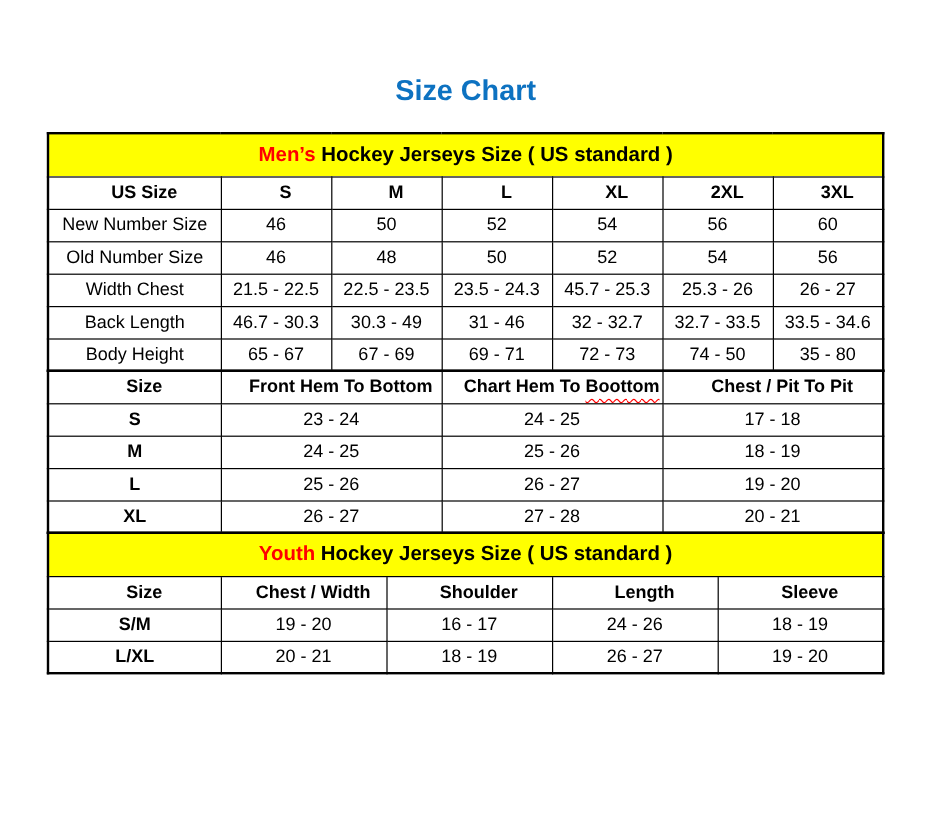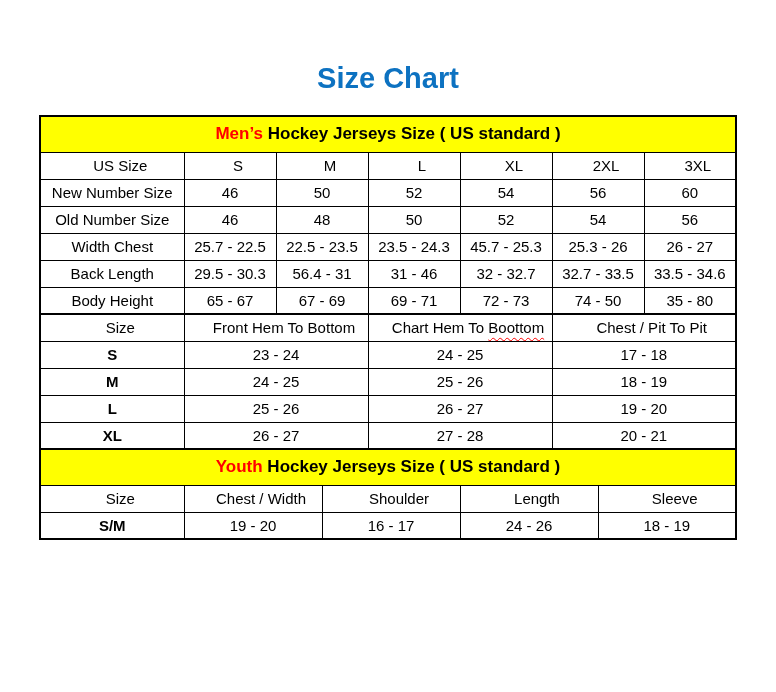--- a/index.html
+++ b/index.html
@@ -13,21 +13,21 @@
   html,body{margin:0;padding:0;}
   body{
     width:776px;height:692px;background:#ffffff;
     font-family:"Liberation Sans",sans-serif;
     color:var(--text_color);
     overflow:hidden;
   }
   .page-title{
     text-align:center;
     margin:62px 0 20px 0;
-    font-size:29px;
+    font-size:24px;
     font-weight:bold;
     color:var(--accent_blue);
     letter-spacing:0px;
   }
   .tables{
     width:704px;
     margin-left:39px;
   }
   table{
     border-collapse:collapse;
@@ -40,21 +40,21 @@
     border:1.5px solid var(--border_color);
     text-align:center;
     vertical-align:middle;
     font-size:15px;
     padding:1px 2px;
     height:27px;
     color:var(--text_color);
     overflow:hidden;
     white-space:nowrap;
   }
-  th{font-weight:normal;padding-left:18px;}
+  th{font-weight:bold;padding-left:18px;}
   td{font-weight:normal;}
   tr.band td{
     background:var(--band_bg);
     height:36px;
     font-size:17px;
     font-weight:bold;
   }
   .band-highlight{color:var(--accent_red);}
   td.row-label-bold{font-weight:bold;}
   .squiggle{
@@ -109,31 +109,31 @@
       <td>Old Number Size</td>
       <td>46</td>
       <td>48</td>
       <td>50</td>
       <td>52</td>
       <td>54</td>
       <td>56</td>
     </tr>
     <tr>
       <td>Width Chest</td>
-      <td>25.7 - 22.5</td>
+      <td>21.5 - 22.5</td>
       <td>22.5 - 23.5</td>
       <td>23.5 - 24.3</td>
       <td>45.7 - 25.3</td>
       <td>25.3 - 26</td>
       <td>26 - 27</td>
     </tr>
     <tr>
       <td>Back Length</td>
-      <td>29.5 - 30.3</td>
-      <td>56.4 - 31</td>
+      <td>46.7 - 30.3</td>
+      <td>30.3 - 49</td>
       <td>31 - 46</td>
       <td>32 - 32.7</td>
       <td>32.7 - 33.5</td>
       <td>33.5 - 34.6</td>
     </tr>
     <tr>
       <td>Body Height</td>
       <td>65 - 67</td>
       <td>67 - 69</td>
       <td>69 - 71</td>
@@ -204,16 +204,23 @@
       <th>Length</th>
       <th>Sleeve</th>
     </tr>
     <tr>
       <td class="row-label-bold">S/M</td>
       <td>19 - 20</td>
       <td>16 - 17</td>
       <td>24 - 26</td>
       <td>18 - 19</td>
     </tr>
+    <tr>
+      <td class="row-label-bold">L/XL</td>
+      <td>20 - 21</td>
+      <td>18 - 19</td>
+      <td>26 - 27</td>
+      <td>19 - 20</td>
+    </tr>
   </tbody>
     </table>
 
 </div>
 
 </body></html>

